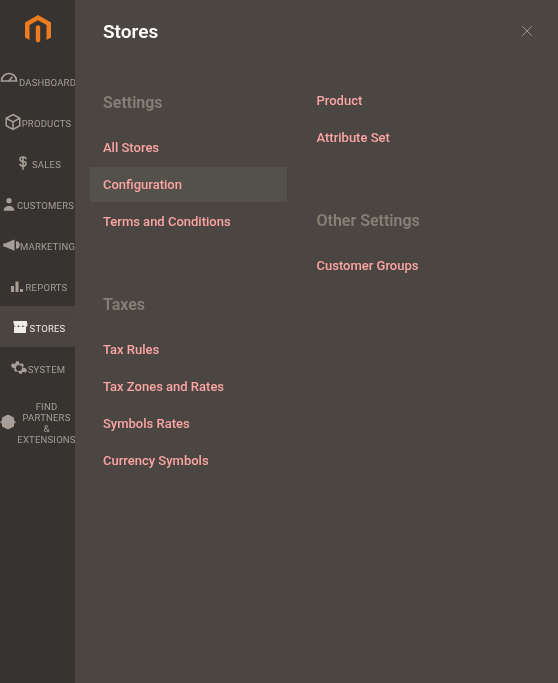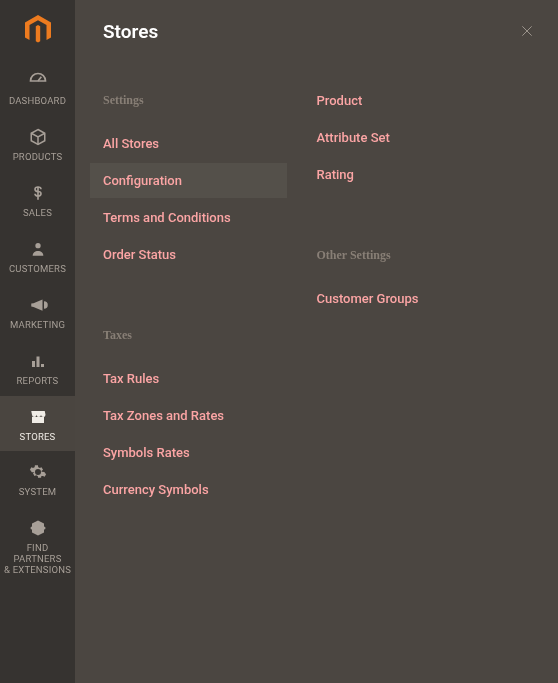--- a/index.html
+++ b/index.html
@@ -18,21 +18,21 @@
     align-items: stretch;
   }
   .logo {
     height: 60px;
     display: flex;
     align-items: center;
     justify-content: center;
   }
   .nav-item {
     display: flex;
-    flex-direction: column;
+    flex-direction: row;
     align-items: center;
     justify-content: center;
     padding: 10px 2px 9px 2px;
     cursor: pointer;
     color: #a79f97;
   }
   .nav-item.active { background: #4a4540; color: #f0ece6; }
   .nav-icon { height: 22px; display:flex; align-items:center; justify-content:center; }
   .nav-label {
     font-size: 9.5px;
@@ -60,26 +60,25 @@
     display:flex; align-items:center; justify-content:center;
     cursor: pointer; color: #9b948c;
   }
   .cols {
     display: flex;
     margin-top: 40px;
     gap: 0;
   }
   .col { flex: 1; }
   .group-heading {
-    font-size: 12px;
+    font-size: 16px;
     font-weight: 600;
     color: #887f76;
     margin-bottom: 18px;
     margin-top: 10px;
-    font-family: Liberation Serif, serif;
   }
   .group-heading.spaced-top { margin-top: 56px; }
   .link-item {
     display: block;
     font-size: 13px;
     color: #fca5a5;
     font-weight: 500;
     padding: 10px 13px;
     margin-left: -13px;
     margin-right: 30px;
@@ -200,32 +199,30 @@
       </svg>
   </div>
 
   <div class="cols">
     <div class="col">
 
       <div class="group-heading">Settings</div>
       <a class="link-item">All Stores</a>
       <a class="link-item selected">Configuration</a>
       <a class="link-item">Terms and Conditions</a>
-      <a class="link-item">Order Status</a>
 
       <div class="group-heading spaced-top">Taxes</div>
       <a class="link-item">Tax Rules</a>
       <a class="link-item">Tax Zones and Rates</a>
 
       <a class="link-item">Symbols Rates</a>
       <a class="link-item">Currency Symbols</a>
     </div>
 
     <div class="col">
       <a class="link-item">Product</a>
       <a class="link-item">Attribute Set</a>
-      <a class="link-item">Rating</a>
 
       <div class="group-heading spaced-top">Other Settings</div>
       <a class="link-item">Customer Groups</a>
     </div>
   </div>
 </div>
 
 </body></html>

